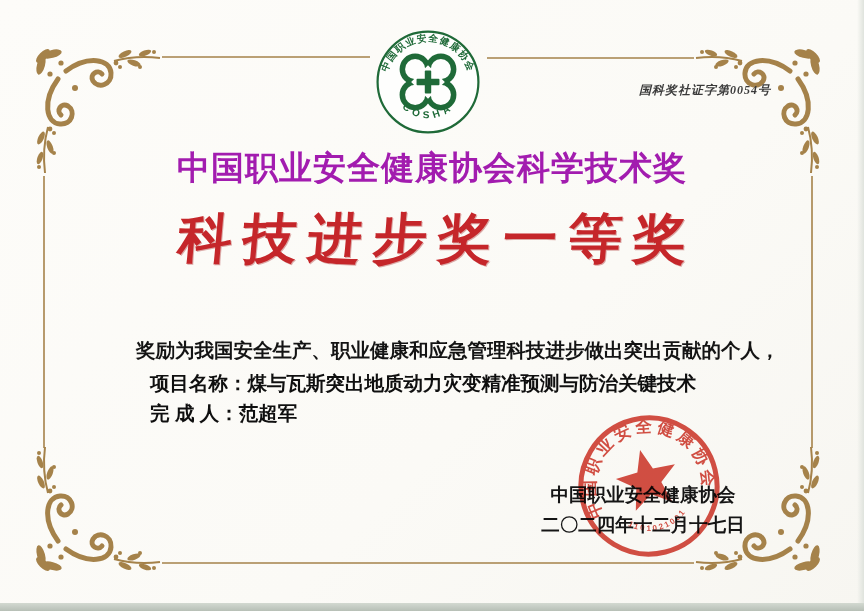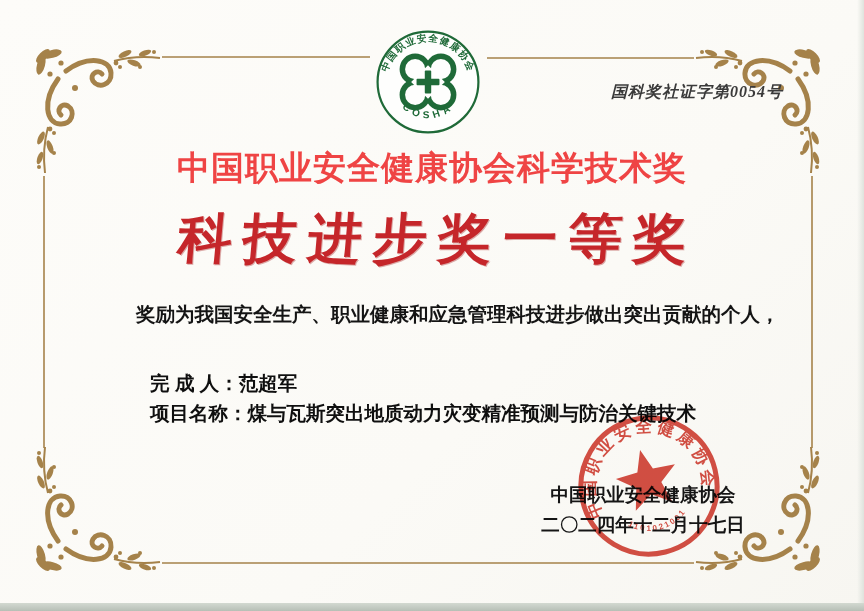--- a/index.html
+++ b/index.html
@@ -6,32 +6,32 @@
   .stage{position:relative;width:864px;height:611px;overflow:hidden;background:#fcfbf8;
          font-family:"Liberation Sans",sans-serif;}
   .paper{position:absolute;inset:0;background:linear-gradient(135deg,#fdfcf9 0%,#fbfaf6 60%,#f7f6f1 100%);}
   
   .edge-bottom{position:absolute;left:0;right:0;top:603px;height:8px;
                background:linear-gradient(#d3d9d1,#b7bfb6);}
   .edge-right{position:absolute;top:0;left:857px;width:7px;height:603px;
               background:linear-gradient(90deg,rgba(210,215,208,0),#dfe3dd);}
   svg.frame{position:absolute;left:0;top:0;}
   svg.logo{position:absolute;left:373px;top:27px;}
-  .certno{position:absolute;left:611px;top:82px;font-family:"Liberation Serif",serif;
-          font-style:italic;font-weight:bold;font-size:16px;color:#3a3a3a;letter-spacing:1px;}
+  .certno{position:absolute;left:639px;top:82px;font-family:"Liberation Serif",serif;
+          font-style:italic;font-weight:bold;font-size:12px;color:#3a3a3a;letter-spacing:1px;}
   .title{position:absolute;left:0;right:0;top:146px;text-align:center;
-         font-size:33px;font-weight:bold;letter-spacing:1px;color:#ef4444;}
+         font-size:33px;font-weight:bold;letter-spacing:1px;color:#a21caf;}
   .award{position:absolute;left:0;right:0;top:203px;text-align:center;
          font-family:"Liberation Serif",serif;font-size:54px;font-weight:bold;
          color:#c5262a;letter-spacing:11px;padding-left:11px;}
   .award .ink{display:inline-block;transform:skewX(-5deg);
          text-shadow:1px 1px 0 rgba(160,20,20,.35);}
   .bodytext{position:absolute;left:97px;top:301px;width:694px;
             font-size:19.5px;line-height:26px;font-weight:600;color:#141414;}
-  .bodytext .l1{text-indent:39px;}
+  .bodytext .l1{text-indent:39px;margin-top:36px;}
   .fields{position:absolute;left:150px;top:368px;font-size:19.5px;font-weight:bold;color:#0f0f0f;}
   .fields .row{height:30px;line-height:30px;white-space:nowrap;}
   .issuer-block{position:absolute;left:534px;top:480px;width:218px;text-align:center;
                 font-size:18.5px;font-weight:600;color:#151515;line-height:29.5px;}
   svg.seal{position:absolute;left:574px;top:411px;mix-blend-mode:multiply;opacity:.88;}
 </style>
 </head>
 <body>
 
 <div class="stage">
@@ -119,24 +119,24 @@
   <div class="award">
     <span class="ink">科技进步奖一等奖</span>
   </div>
 
   <div class="bodytext">
     <div class="l1">奖励为我国安全生产、职业健康和应急管理科技进步做出突出贡献的个人，</div>
   </div>
 
   <div class="fields">
     <div class="row">
-      <span>完 成 人：</span><span>范超军</span>
+      <span>项目名称：</span><span>煤与瓦斯突出地质动力灾变精准预测与防治关键技术</span>
     </div>
     <div class="row">
-      <span>项目名称：</span><span>煤与瓦斯突出地质动力灾变精准预测与防治关键技术</span>
+      <span>完 成 人：</span><span>范超军</span>
     </div>
   </div>
 
   <div class="issuer-block">
     <div>中国职业安全健康协会</div>
     <div>二〇二四年十二月十七日</div>
   </div>
 
   <svg class="seal" width="150" height="150" viewBox="0 0 150 150">
     <defs>

